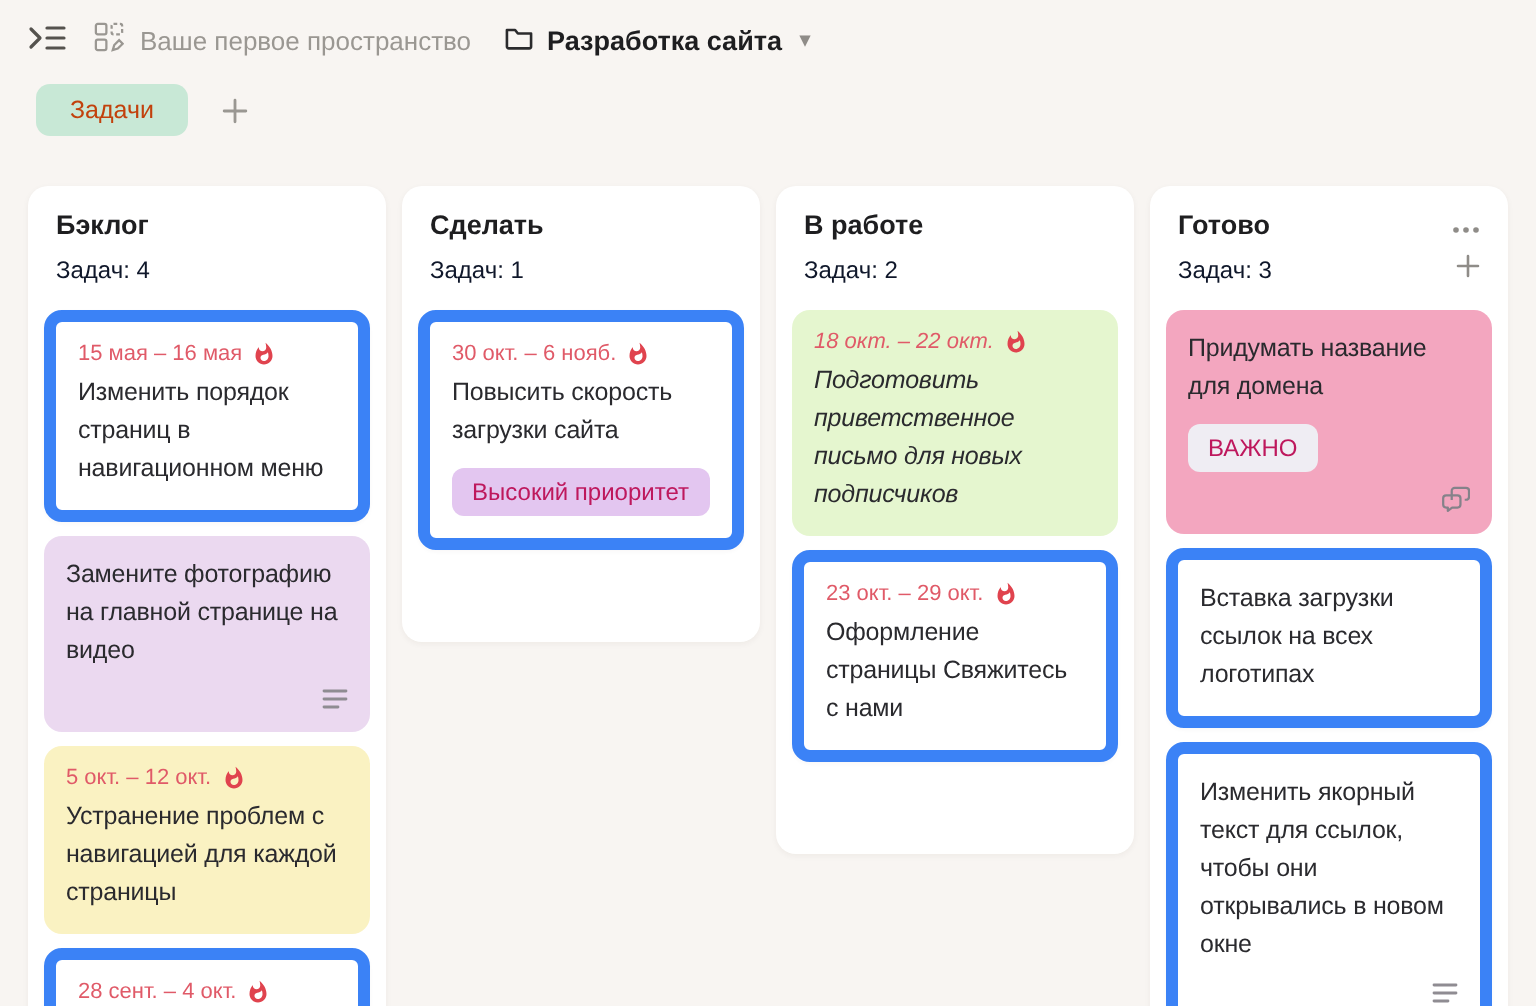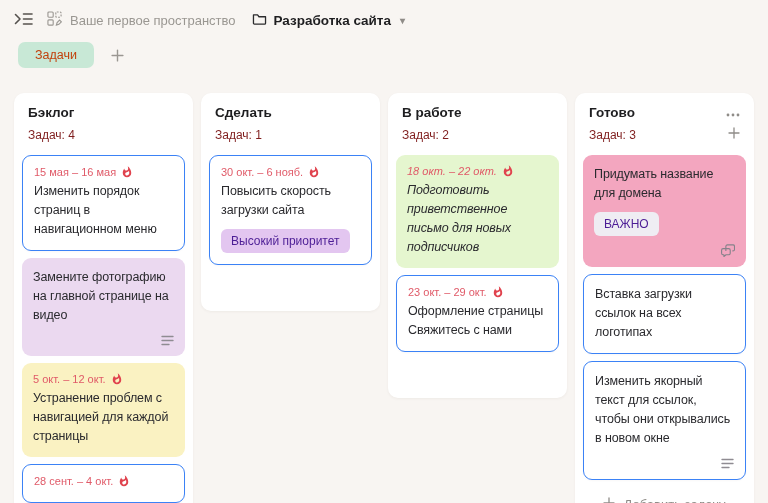--- a/index.html
+++ b/index.html
@@ -32,34 +32,34 @@
     width: 179px; flex-shrink: 0;
     background: #ffffff; border-radius: 10px;
     padding: 11px 8px 8px;
     box-shadow: 0 1px 3px rgba(60,40,20,0.05);
   }
   .column:first-child { min-height: 478px; }
   .col-head { padding: 1px 6px 0; }
   .col-title-row, .col-count-row { display: flex; justify-content: space-between; align-items: center; }
   .col-title { font-size: 13.5px; font-weight: 700; color: #1e1e20; }
   .col-count-row { margin-top: 7px; }
-  .col-count { font-size: 12px; color: #7f1d1d; }
+  .col-count { font-size: 12px; color: #0f172a; }
   .cards { display: flex; flex-direction: column; gap: 7px; margin-top: 13px; }
   .card {
     border-radius: 9px; padding: 10px 11px 11px;
     background: #fff; cursor: pointer;
   }
-  .card.white { border: 1px solid #3b82f6; box-shadow: 0 1px 2px rgba(60,40,20,0.03); }
+  .card.white { border: 6px solid #3b82f6; box-shadow: 0 1px 2px rgba(60,40,20,0.03); }
   .date-row { display: flex; align-items: center; gap: 5px; margin-bottom: 4px; }
   .dates { font-size: 11px; color: #e05a68; }
   .flame { color: #e0434e; display: inline-flex; }
   .card-title { font-size: 12.5px; line-height: 19px; letter-spacing: -0.1px; color: #2a2a2e; }
   .chip {
     display: inline-block; margin-top: 9px;
-    font-size: 12px; color: #4c1d95;
+    font-size: 12px; color: #be185d;
     padding: 5px 10px; border-radius: 6px;
   }
   .card-foot { display: flex; justify-content: flex-end; margin-top: 7px; height: 13px; }
   .add-task {
     display: flex; align-items: center; justify-content: center; gap: 8px;
     width: 100%; height: 28px; margin-top: 10px;
     background: none; border: none; cursor: pointer;
     color: #8f8c88; font-size: 13px; font-family: "Liberation Sans", sans-serif;
   }
   .hidden-keep { visibility: hidden; }

